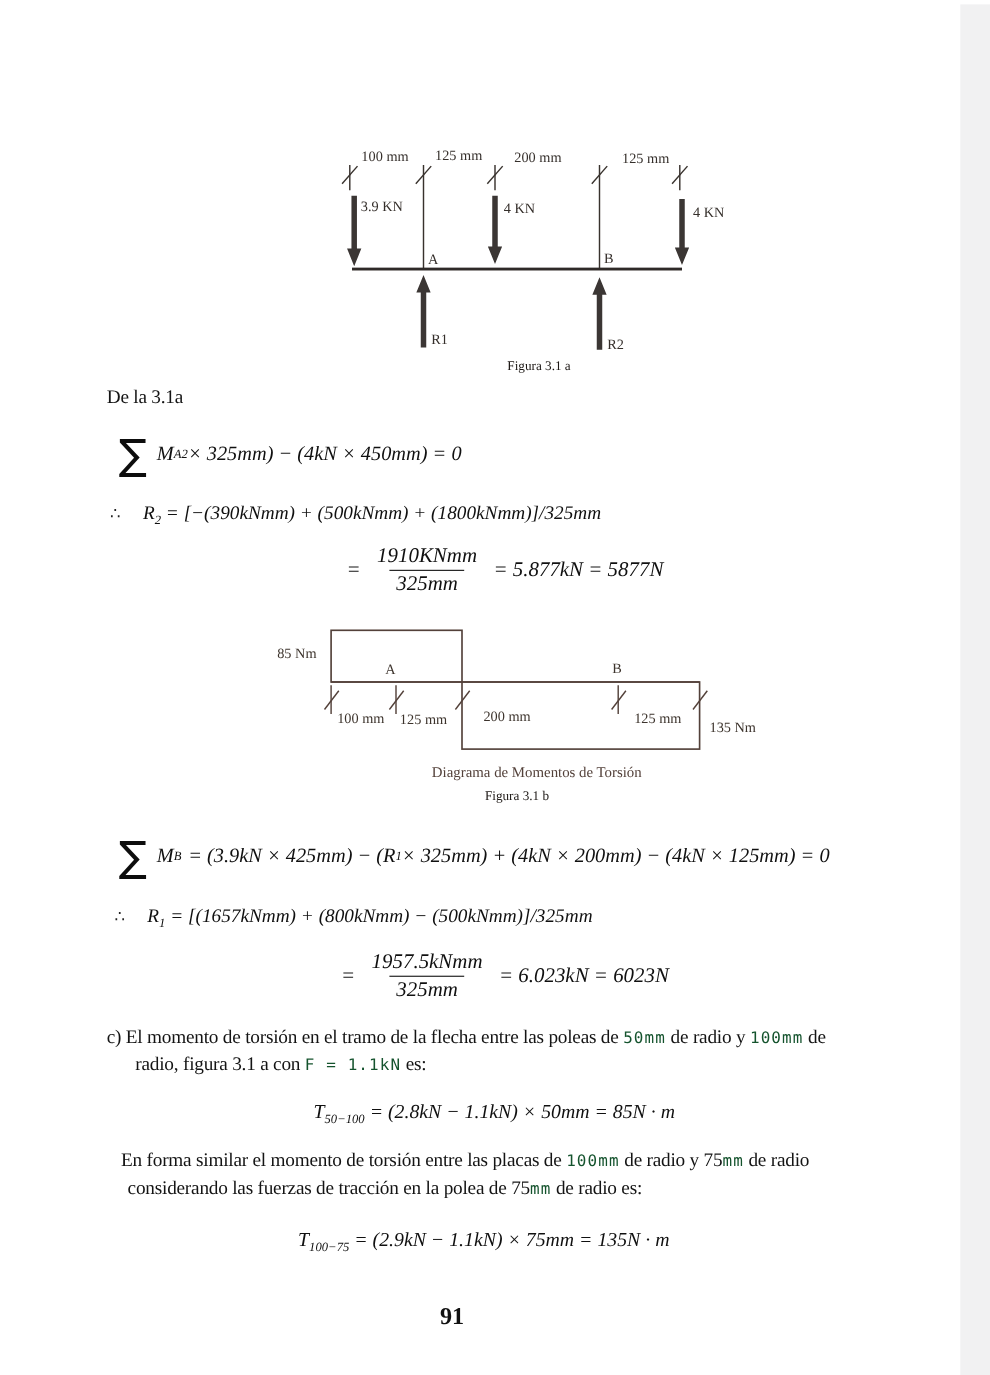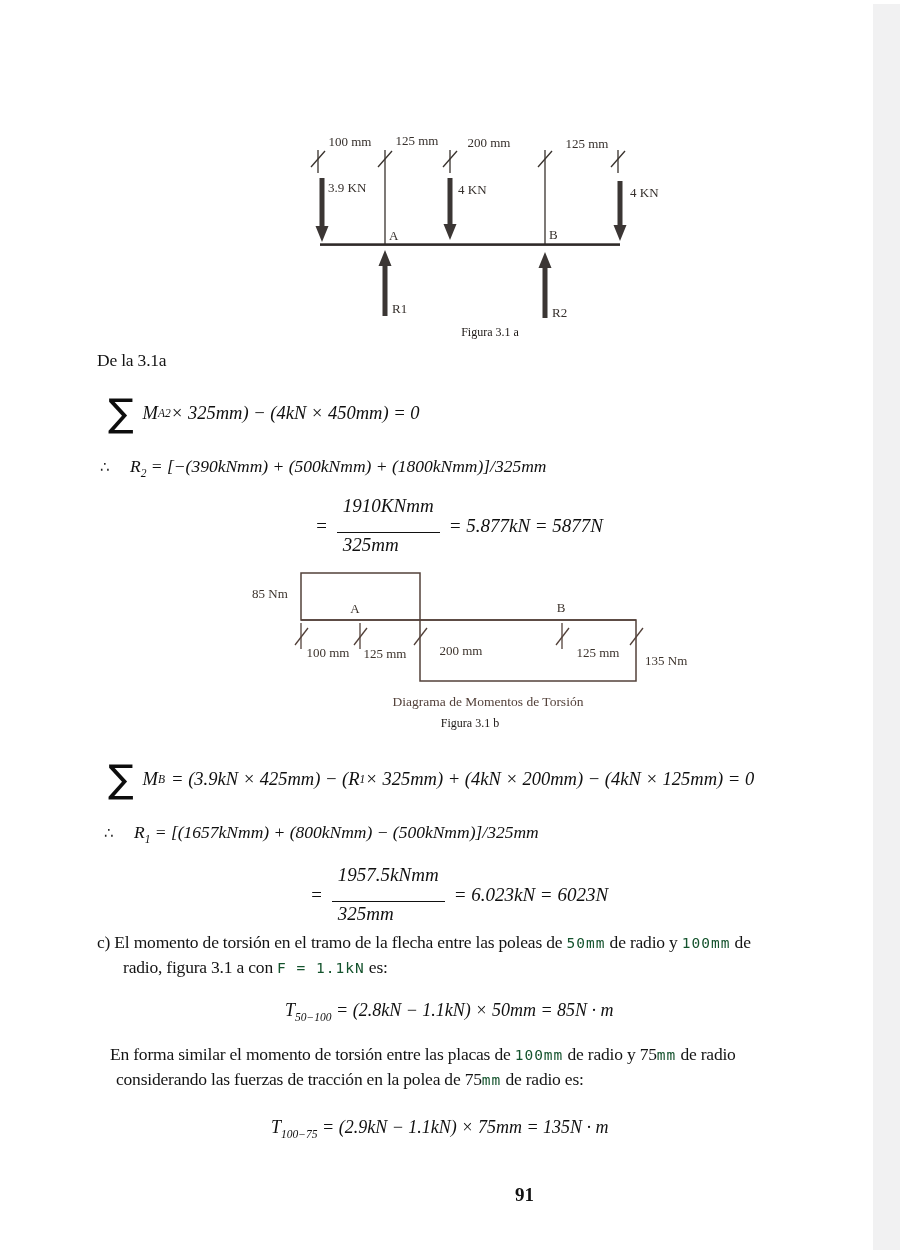--- a/index.html
+++ b/index.html
@@ -12,31 +12,31 @@
   .bodytext{font-size:17.5px;letter-spacing:-0.2px;color:#141414;}
   .ocr{font-family:"DejaVu Sans Mono",monospace;color:#14532d;font-size:14.5px;letter-spacing:1px;}
 
   
   .eqrow{display:flex;align-items:center;font-style:italic;font-size:18.5px;color:#101010;}
   .sigma{font-style:normal;font-family:"DejaVu Sans",sans-serif;font-size:38px;line-height:40px;margin-right:9px;color:#0d0d0d;}
   .eqrow sub,.eqline sub{font-size:11.5px;font-style:italic;}
   .eqline{font-style:italic;font-size:17.5px;color:#101010;}
   .thsym{font-style:normal;font-family:"DejaVu Sans",sans-serif;font-size:15px;margin-right:16px;color:#222;}
   .fracrow{display:flex;align-items:center;font-style:italic;font-size:19px;color:#101010;}
-  .frac{display:inline-flex;flex-direction:column;margin:0 9px;gap:14px;}
+  .frac{display:inline-flex;flex-direction:column;align-items:center;margin:0 9px;}
   .frac .num{padding:0 6px 1px 6px;line-height:22px;}
   .frac .den{border-top:1.6px solid #111;padding:1px 6px 0 6px;line-height:22px;}
 
   
   svg text{font-family:"Liberation Serif",serif;}
   .figA-label{fill:#352f2b;font-size:13px;}
   .figB-label{fill:#3c332c;font-size:13px;}
   .caption{font-size:12px;color:#1c1714;text-align:center;}
   .capsmall{font-size:13.5px;color:#53413a;text-align:center;}
-  .pagenum{font-size:19px;font-weight:bold;text-align:right;color:#111;font-family:Liberation Serif, serif;}
+  .pagenum{font-size:22px;font-weight:bold;text-align:left;color:#111;font-family:Liberation Serif, serif;}
 </style>
 </head>
 <body>
 
 <div class="edge" style="left:873px;top:4px;width:27px;height:1246px;"></div>
 
 <svg class="abs" style="left:298px;top:126px;" width="370" height="200" viewBox="0 0 370 200">
   <g stroke="#38322d" stroke-width="1.3">
 
     <line x1="20" y1="24" x2="20" y2="47"></line>

